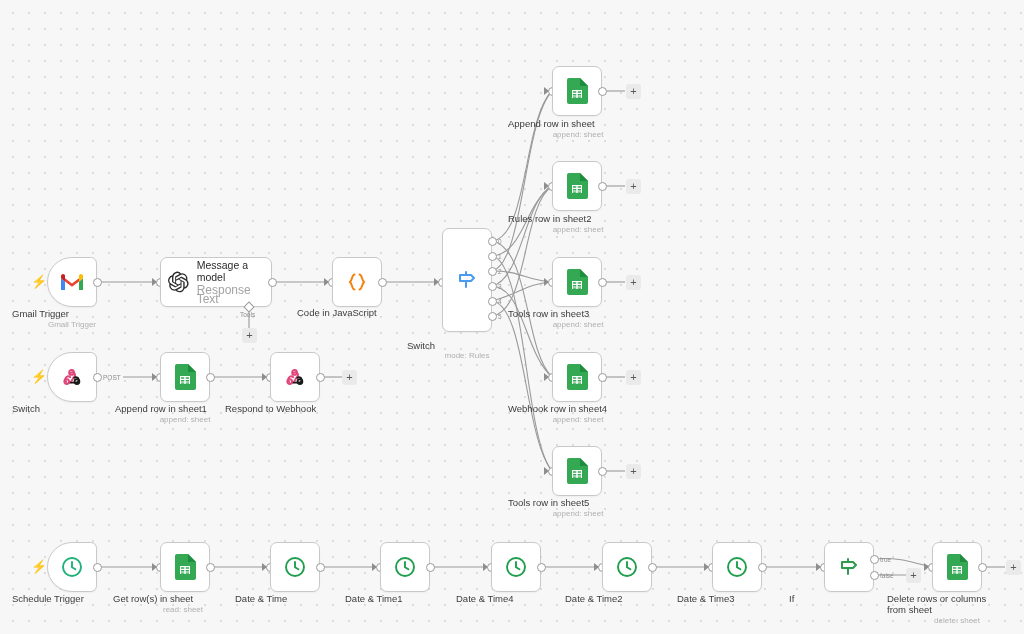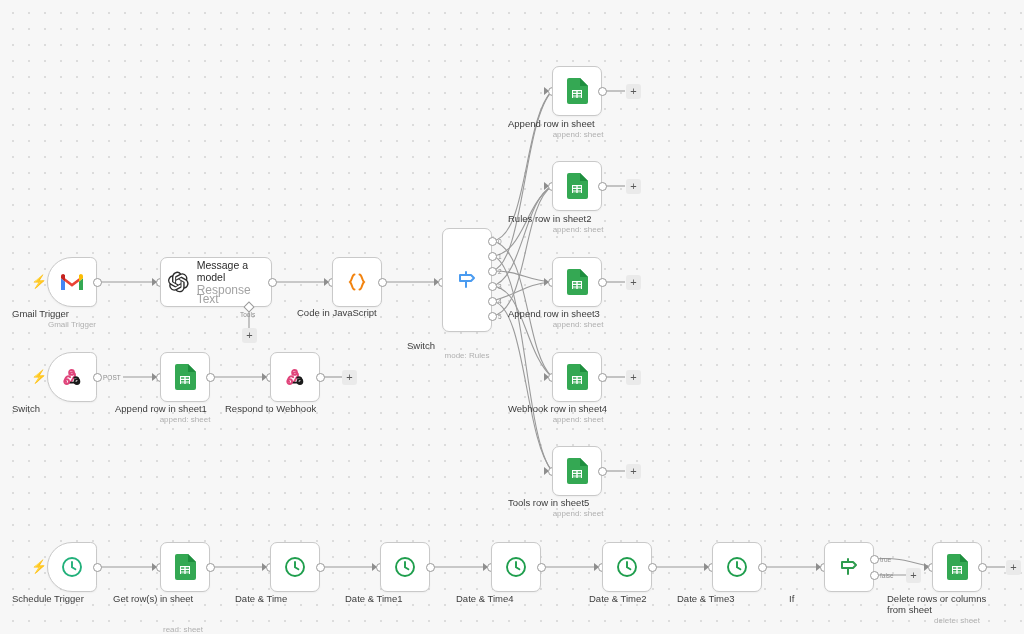--- a/index.html
+++ b/index.html
@@ -295,21 +295,21 @@
       <svg class="icn" width="22" height="26" viewBox="0 0 22 26">
         <path fill="#34a853" d="M3 0h11l8 8v16a2 2 0 0 1-2 2H3a2 2 0 0 1-2-2V2a2 2 0 0 1 2-2z"></path>
         <path fill="#1e8e3e" d="M14 0l8 8h-8z"></path>
         <path fill="#ffffff" d="M6 12h10v8H6z"></path>
         <path fill="#34a853" d="M7 13.2h3.3v1.6H7zm4.7 0H15v1.6h-3.3zM7 15.9h3.3v1.6H7zm4.7 0H15v1.6h-3.3zM7 18.6h3.3v1.2H7zm4.7 0H15v1.2h-3.3z"></path>
       </svg>
     </div>
   </div>
   <div class="port" style="left:598px; top:278px;"></div>
   <div class="plus" style="left:626px; top:275px;">+</div>
-  <div class="label" style="left:508px; top:308px; width:140px;">Append row in sheet3</div>
+  <div class="label" style="left:508px; top:308px; width:140px;">Tools row in sheet3</div>
   <div class="sublabel" style="left:508px; top:320px; width:140px;">append: sheet</div>
 
   <div class="inarrow" style="left:544px; top:373px;"></div>
   <div class="port" style="left:548px; top:373px;"></div>
   <div class="node sq" style="left:552px; top:352px;">
     <div class="node-inner">
       <svg class="icn" width="22" height="26" viewBox="0 0 22 26">
         <path fill="#34a853" d="M3 0h11l8 8v16a2 2 0 0 1-2 2H3a2 2 0 0 1-2-2V2a2 2 0 0 1 2-2z"></path>
         <path fill="#1e8e3e" d="M14 0l8 8h-8z"></path>
         <path fill="#ffffff" d="M6 12h10v8H6z"></path>
@@ -409,21 +409,21 @@
       <svg class="icn" width="22" height="26" viewBox="0 0 22 26">
         <path fill="#34a853" d="M3 0h11l8 8v16a2 2 0 0 1-2 2H3a2 2 0 0 1-2-2V2a2 2 0 0 1 2-2z"></path>
         <path fill="#1e8e3e" d="M14 0l8 8h-8z"></path>
         <path fill="#ffffff" d="M6 12h10v8H6z"></path>
         <path fill="#34a853" d="M7 13.2h3.3v1.6H7zm4.7 0H15v1.6h-3.3zM7 15.9h3.3v1.6H7zm4.7 0H15v1.6h-3.3zM7 18.6h3.3v1.2H7zm4.7 0H15v1.2h-3.3z"></path>
       </svg>
     </div>
   </div>
   <div class="port" style="left:206px; top:563px;"></div>
   <div class="label" style="left:113px; top:593px; width:140px;">Get row(s) in sheet</div>
-  <div class="sublabel" style="left:113px; top:605px; width:140px;margin-top:20px;">read: sheet</div>
+  <div class="sublabel" style="left:113px; top:605px; width:140px;">read: sheet</div>
 
   <div class="inarrow" style="left:262px; top:563px;"></div>
   <div class="port" style="left:266px; top:563px;"></div>
   <div class="node sq" style="left:270px; top:542px;">
     <div class="node-inner">
       <svg class="icn" width="24" height="24" viewBox="0 0 24 24">
         <circle cx="12" cy="12" r="9" fill="none" stroke="#1f9e4d" stroke-width="1.9"></circle>
         <path fill="none" stroke="#1f9e4d" stroke-width="1.9" stroke-linecap="round" d="M12 7v5.2l3.4 2"></path>
       </svg>
     </div>
@@ -461,21 +461,21 @@
   <div class="port" style="left:598px; top:563px;"></div>
   <div class="node sq" style="left:602px; top:542px;">
     <div class="node-inner">
       <svg class="icn" width="24" height="24" viewBox="0 0 24 24">
         <circle cx="12" cy="12" r="9" fill="none" stroke="#1f9e4d" stroke-width="1.9"></circle>
         <path fill="none" stroke="#1f9e4d" stroke-width="1.9" stroke-linecap="round" d="M12 7v5.2l3.4 2"></path>
       </svg>
     </div>
   </div>
   <div class="port" style="left:648px; top:563px;"></div>
-  <div class="label" style="left:589px; top:593px; width:120px;">Date &amp; Time2</div>
+  <div class="label" style="left:565px; top:593px; width:120px;">Date &amp; Time2</div>
 
   <div class="inarrow" style="left:704px; top:563px;"></div>
   <div class="port" style="left:708px; top:563px;"></div>
   <div class="node sq" style="left:712px; top:542px;">
     <div class="node-inner">
       <svg class="icn" width="24" height="24" viewBox="0 0 24 24">
         <circle cx="12" cy="12" r="9" fill="none" stroke="#1f9e4d" stroke-width="1.9"></circle>
         <path fill="none" stroke="#1f9e4d" stroke-width="1.9" stroke-linecap="round" d="M12 7v5.2l3.4 2"></path>
       </svg>
     </div>

